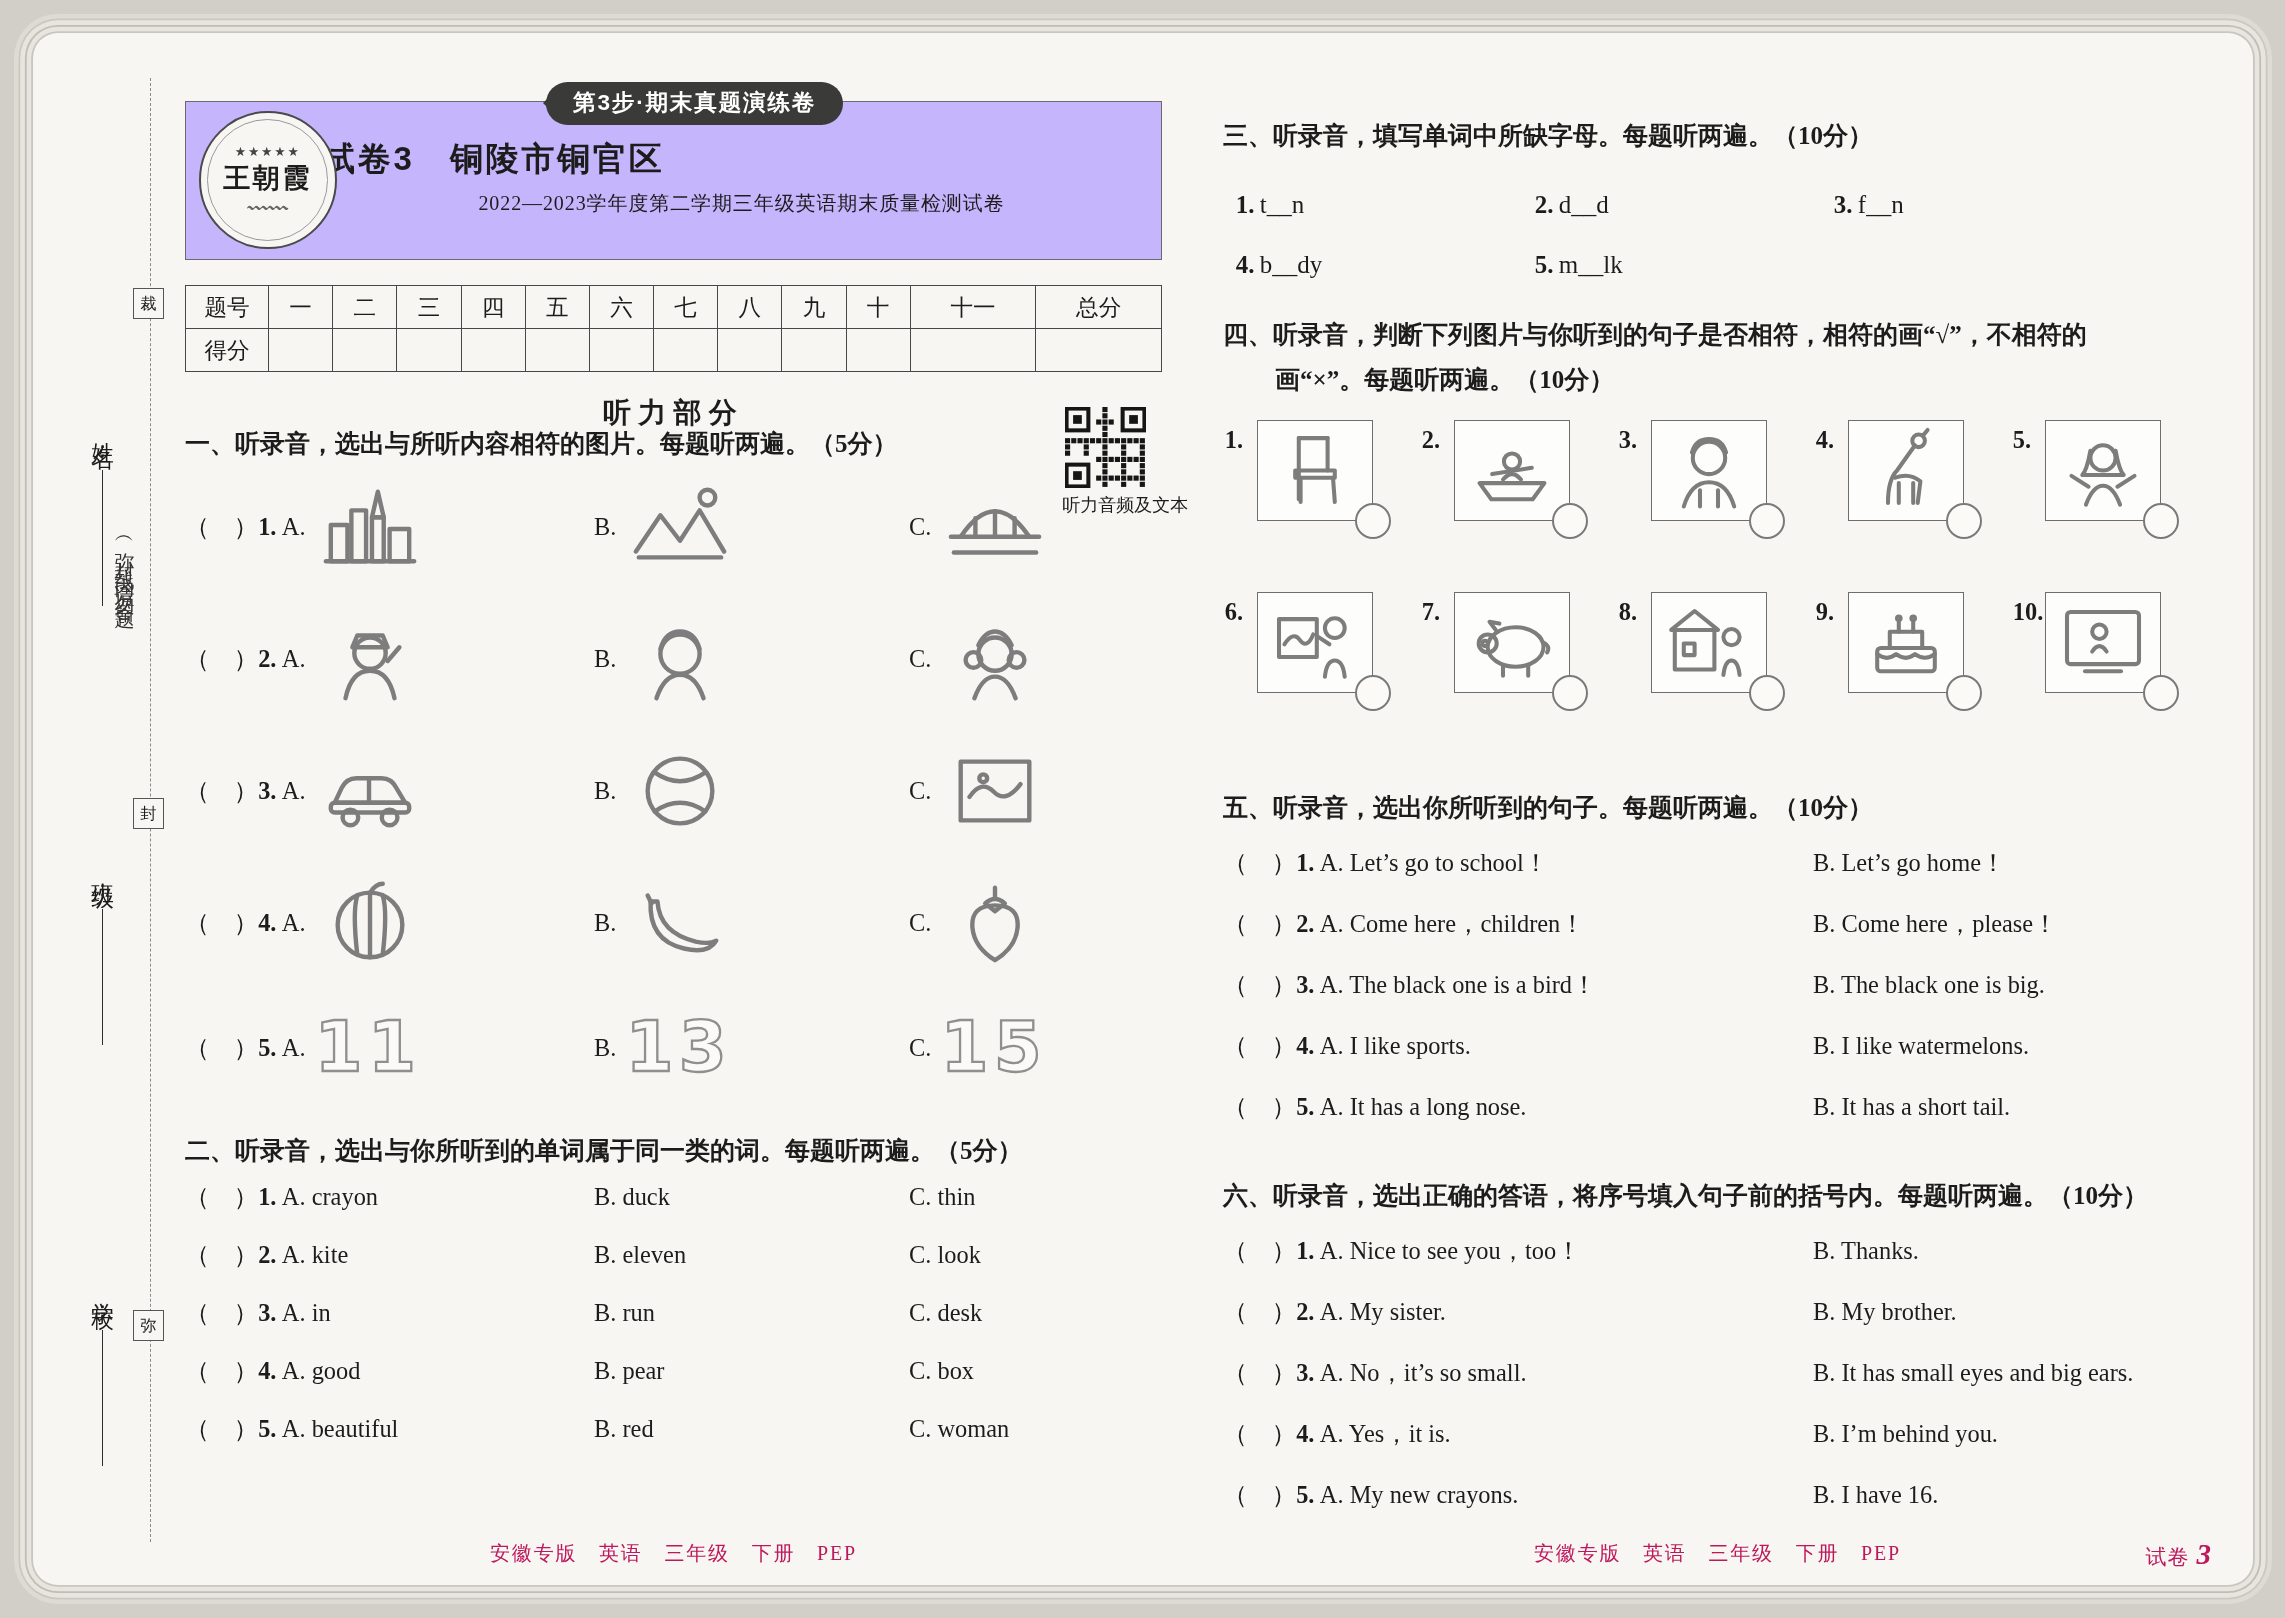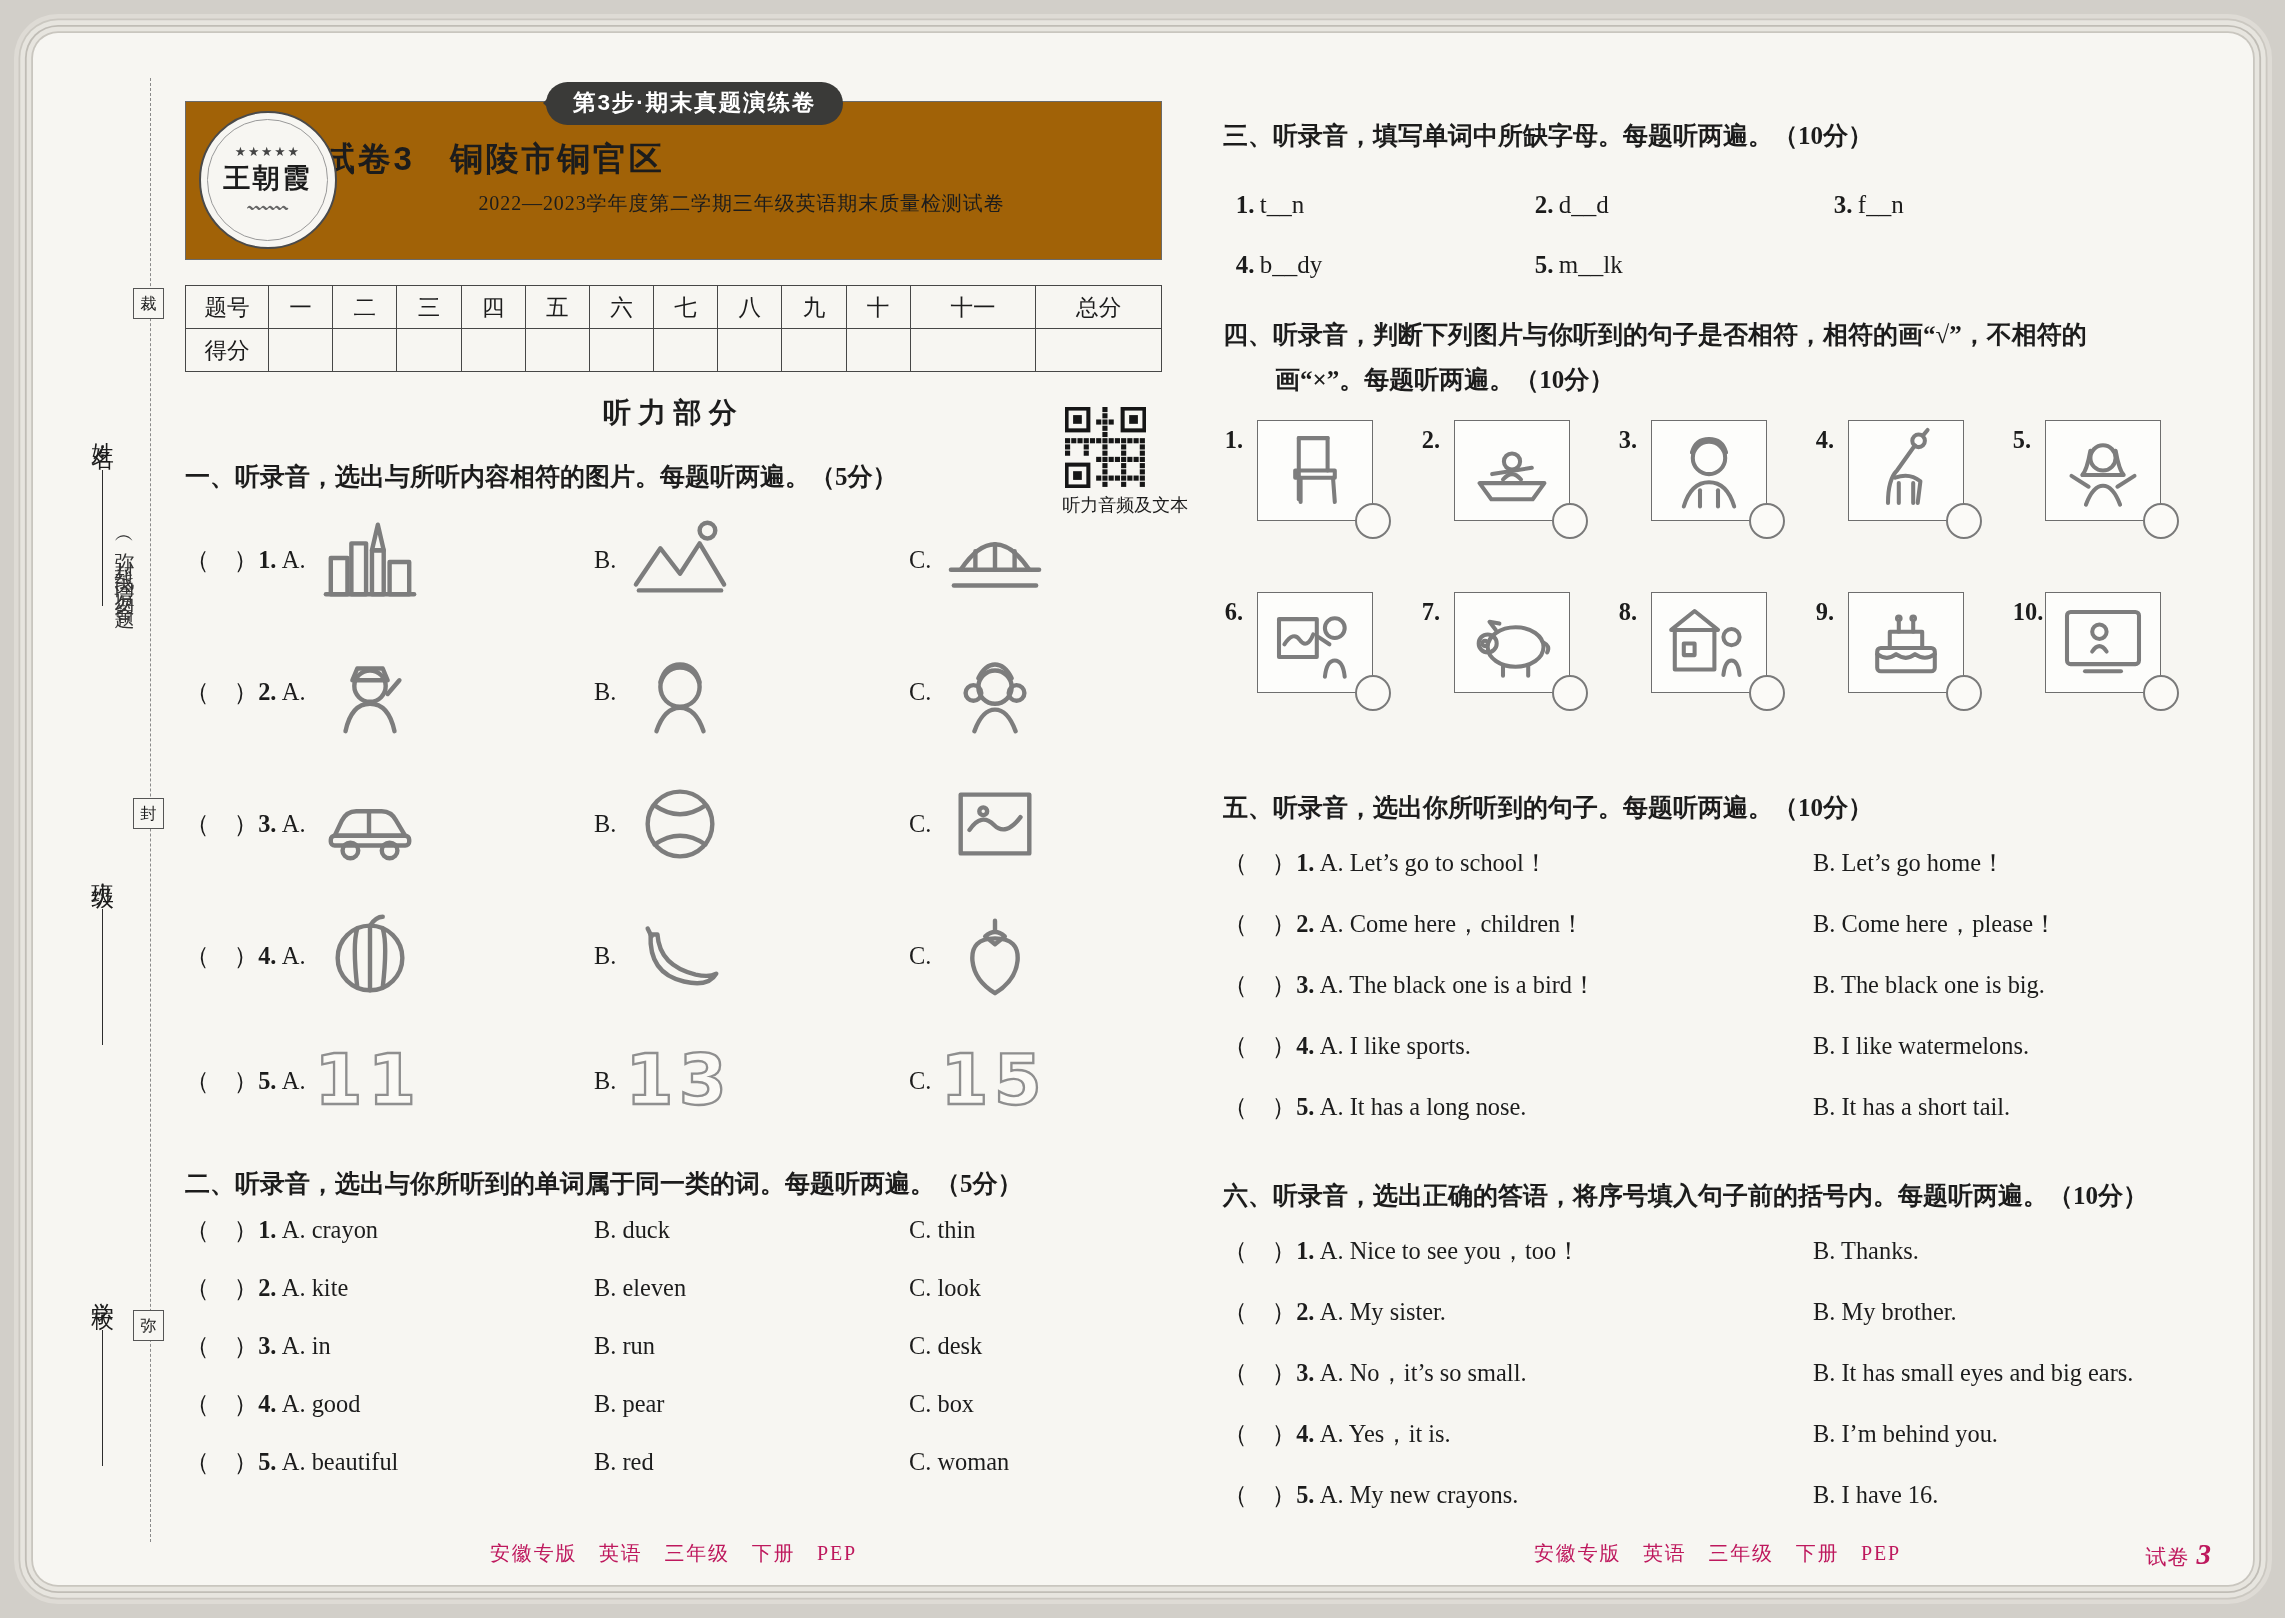--- a/index.html
+++ b/index.html
@@ -21,21 +21,21 @@
   .sealnote{position:absolute;left:112px;top:529px;writing-mode:vertical-rl;font-size:20px;
             letter-spacing:8.1px;color:#333}
   .sealchar{position:absolute;left:133px;width:31px;height:31px;border:1.4px solid #555;
             background:#f7f6f2;font-size:16.3px;display:flex;align-items:center;justify-content:center;
             font-family:"Liberation Sans",sans-serif;z-index:2}
 
   .colL{position:absolute;left:185px;top:101px;width:977px;height:1473px}
   .colR{position:absolute;left:1223px;top:101px;width:989px;height:1473px}
 
   
-  .hbox{position:relative;height:159px;border:1.8px solid #6a6a6a;background:#a16207}
+  .hbox{position:relative;height:159px;border:1.8px solid #6a6a6a;background:#c4b5fd}
   .badge{position:absolute;top:-20px;left:360px;background:#3a3a38;color:#fff;
          font:700 22.6px/1 "Liberation Sans",sans-serif;padding:10px 27px;border-radius:22px;letter-spacing:1.8px}
   .badge:before{content:"";position:absolute;left:-11px;top:12.7px;border:8.1px solid transparent;border-right-color:#3a3a38}
   .logo{position:absolute;left:12.7px;top:9px;width:138px;height:138px;border:2.7px solid #4a4a4a;border-radius:50%;
         display:flex;flex-direction:column;align-items:center;justify-content:center;background:#f7f6f2}
   .logo:before{content:"";position:absolute;inset:6.3px;border:1.4px solid #999;border-radius:50%}
   .logo .st{font-size:12.7px;letter-spacing:1.8px;color:#444}
   .logo .nm{font:700 27px/1.35 "Liberation Sans",sans-serif;letter-spacing:2.7px}
   .logo .wv{font-size:13.6px;color:#666}
   .htitle{text-align:left;padding-left:136px;margin-top:40px;font:700 33px/1 "Liberation Sans",sans-serif;letter-spacing:2.7px}
@@ -47,21 +47,21 @@
   .stab td{border:1.8px solid #474747;height:43px}
   .stab td:first-child{width:83px}
 
   .lhead{margin-top:27px;text-align:center;font:700 28px/1 "Liberation Serif",serif;letter-spacing:7.2px}
   .qr{position:absolute;top:306px;right:12.7px;width:87px;text-align:center}
   .qr .qrbox{width:81px;height:81px;margin:0 auto}
   .qr svg{width:81px;height:81px;display:block}
   .qr .cap{font-size:18px;margin-top:5.4px;white-space:nowrap}
 
   .stitle{font:700 25px/1.35 "Liberation Serif",serif}
-  .s1title{margin-top:33px}
+  .s1title{}
   .s1row{display:flex;align-items:center;height:132px;font-size:24.4px}
   .s1row.last{height:118px}
   .c1{width:409px;display:flex;align-items:center}
   .c2{width:315px;display:flex;align-items:center}
   .c3{flex:1;display:flex;align-items:center}
   .bnum{font-weight:700;margin-right:5.4px}
   .optl{margin-right:9px}
   .pic{width:110px;height:98px;display:inline-block}
   .pic svg{width:100%;height:100%}
   .sketch *{stroke:#7d7d7d;fill:none;stroke-width:4.5;stroke-linecap:round;stroke-linejoin:round}

